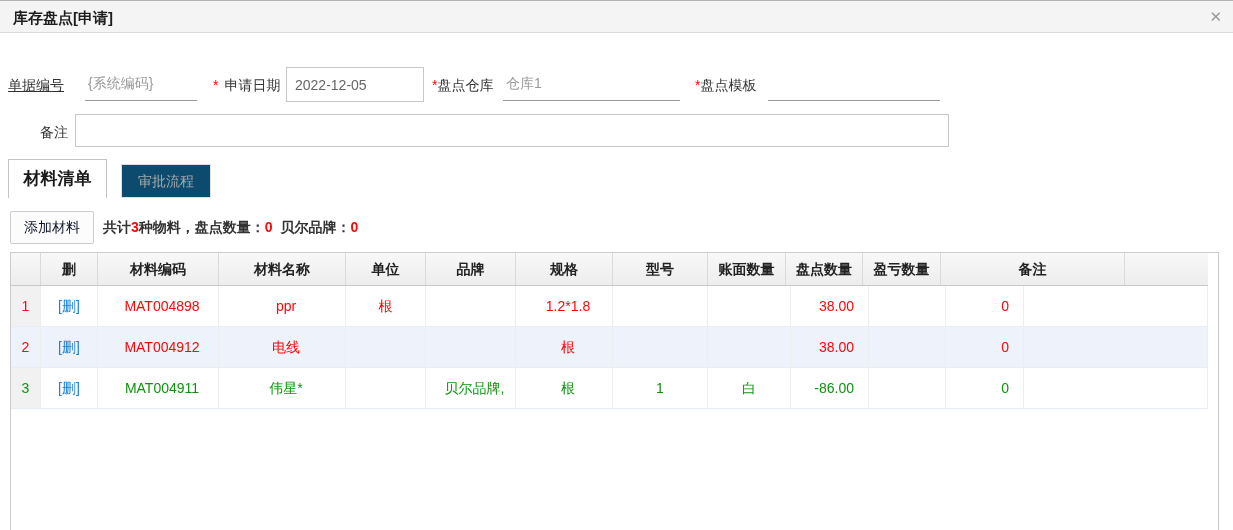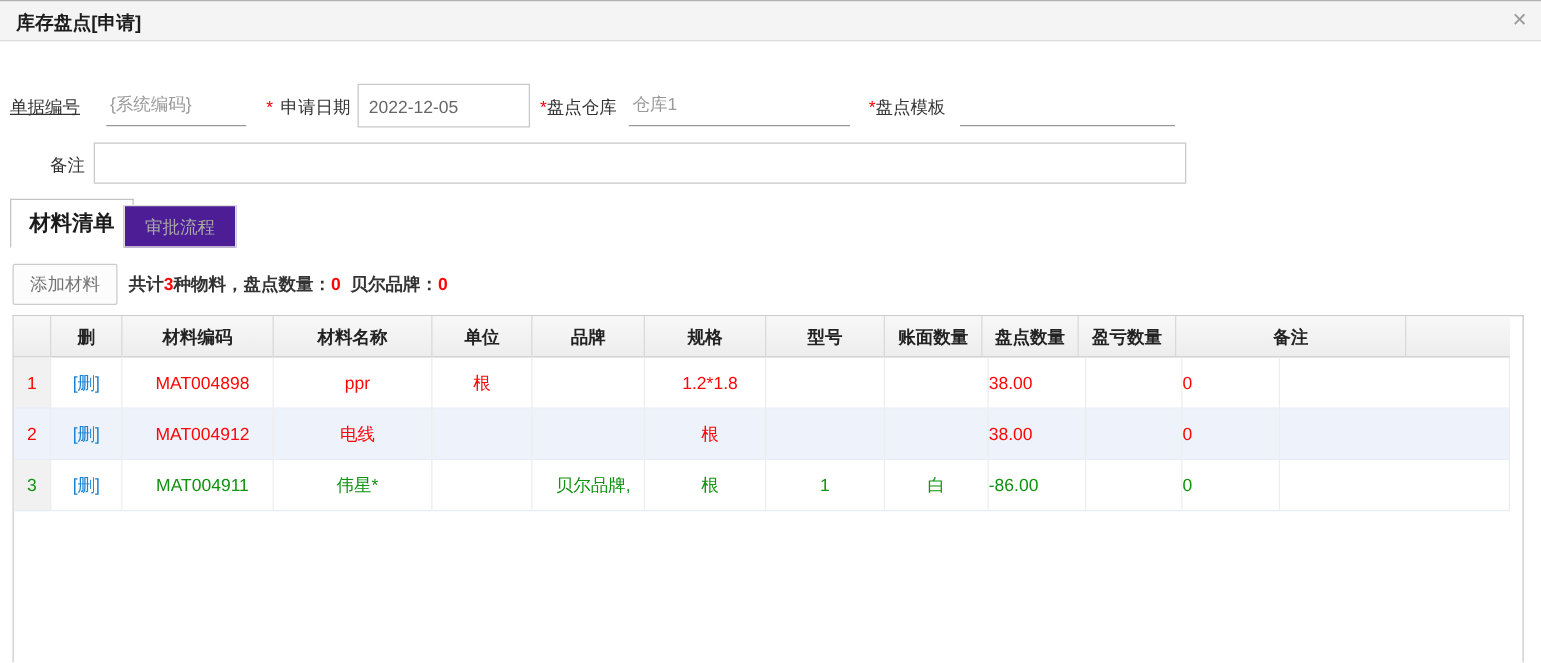--- a/index.html
+++ b/index.html
@@ -22,27 +22,27 @@
     background:transparent; font-size:14px; color:#9a9a9a; padding:0 0 2px 3px; outline:none;
     font-family:inherit; }
   .b-field { position:absolute; border:1px solid #c8c8c8; background:#fff; font-size:14px;
     color:#666; padding:0 0 0 8px; outline:none; font-family:inherit; }
 
   
   .tab { position:absolute; text-align:center; cursor:pointer; }
   .tab-active { left:8px; top:159px; width:99px; height:39px; line-height:37px;
     background:#fff; border:1px solid #c3c3c3; border-bottom:none;
     font-size:17px; font-weight:bold; color:#1a1a1a; }
-  .tab-idle { left:99px; top:164px; width:90px; height:34px; line-height:33px;
-    background:#4c1d95; border:1px solid #dedede; font-size:14px; color:#a9a9a9; }
+  .tab-idle { left:121px; top:164px; width:90px; height:34px; line-height:33px;
+    background:#0c4a6e; border:1px solid #dedede; font-size:14px; color:#a9a9a9; }
 
   
   .add-btn { position:absolute; left:10px; top:211px; width:84px; height:33px;
     line-height:31px; text-align:center; background:#fcfcfc; border:1px solid #cbcbcb;
-    border-radius:2px; color:#737373; font-size:14px; cursor:pointer; }
+    border-radius:2px; color:#0f172a; font-size:14px; cursor:pointer; }
   .summary { position:absolute; left:103px; top:219px; font-size:14px; font-weight:bold; color:#333; }
   .summary .num { color:#fe0606; }
 
   
   .grid { position:absolute; left:10px; top:252px; width:1209px; height:278px;
     background:#fff; border-top:1px solid #cccccc; border-left:1px solid #cccccc;
     border-right:1px solid #c9c9c9; }
   .grid-head { display:flex; width:1197px; height:33px;
     background:linear-gradient(#f8f8f8,#ededed); border-bottom:1px solid #c9c9c9; }
   .hcell { height:32px; line-height:32px; font-size:14px; font-weight:bold; color:#222;
@@ -51,21 +51,21 @@
   .cell { height:41px; line-height:40px; font-size:14px; border-right:1px solid #ededed;
     border-bottom:1px solid #e6edf6; overflow:hidden; white-space:nowrap; }
   .grid-row .idx { background:#f1f1f1; }
   .grid-row.striped { background:#eef2fb; }
   .grid-row.striped .idx { background:transparent; }
   .tone-red { color:#fe0606; }
   .tone-green { color:#0f930f; }
   .cell.del { color:#1b82d2; cursor:pointer; }
   .a-c { text-align:center; }
   .a-l { text-align:center; padding-left:8px; }
-  .a-r { text-align:left; padding-right:14px; }
+  .a-r { text-align:right; padding-right:14px; }
 </style>
 </head>
 <body>
 
 <div class="dialog">
 
   <div class="dlg-header">
     <span class="dlg-title">库存盘点[申请]</span>
     <span class="dlg-close">✕</span>
   </div>

